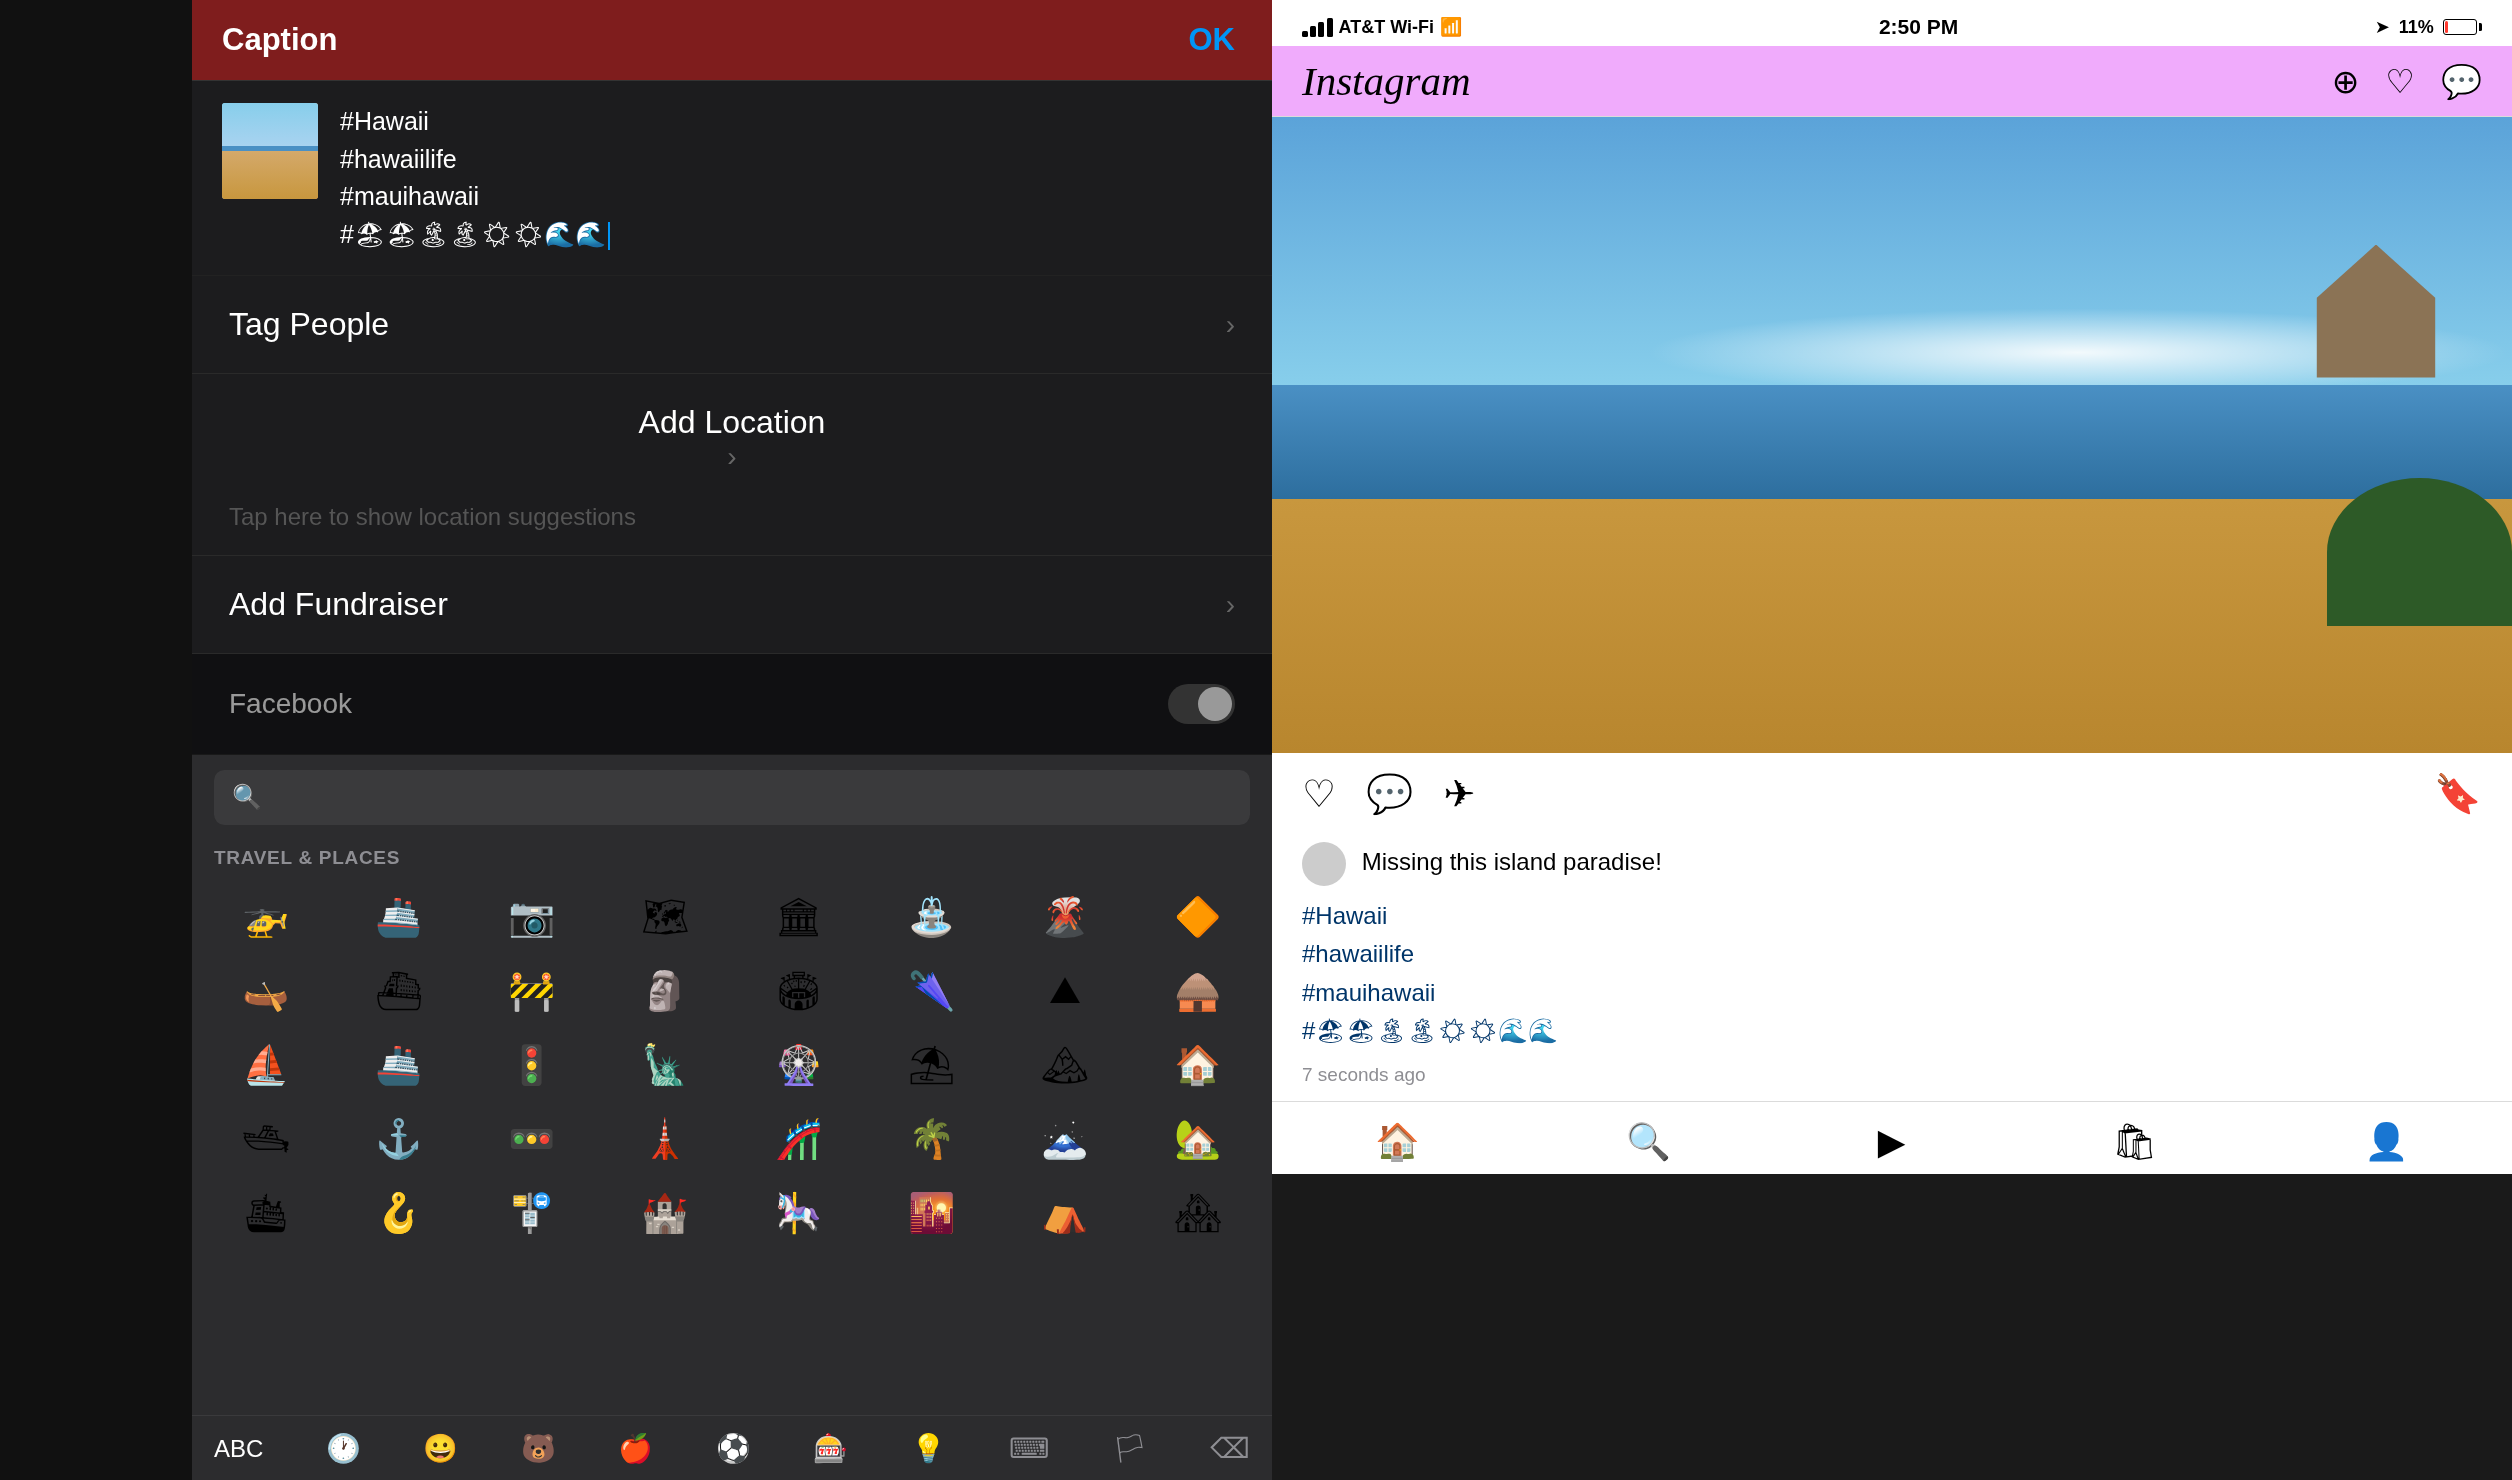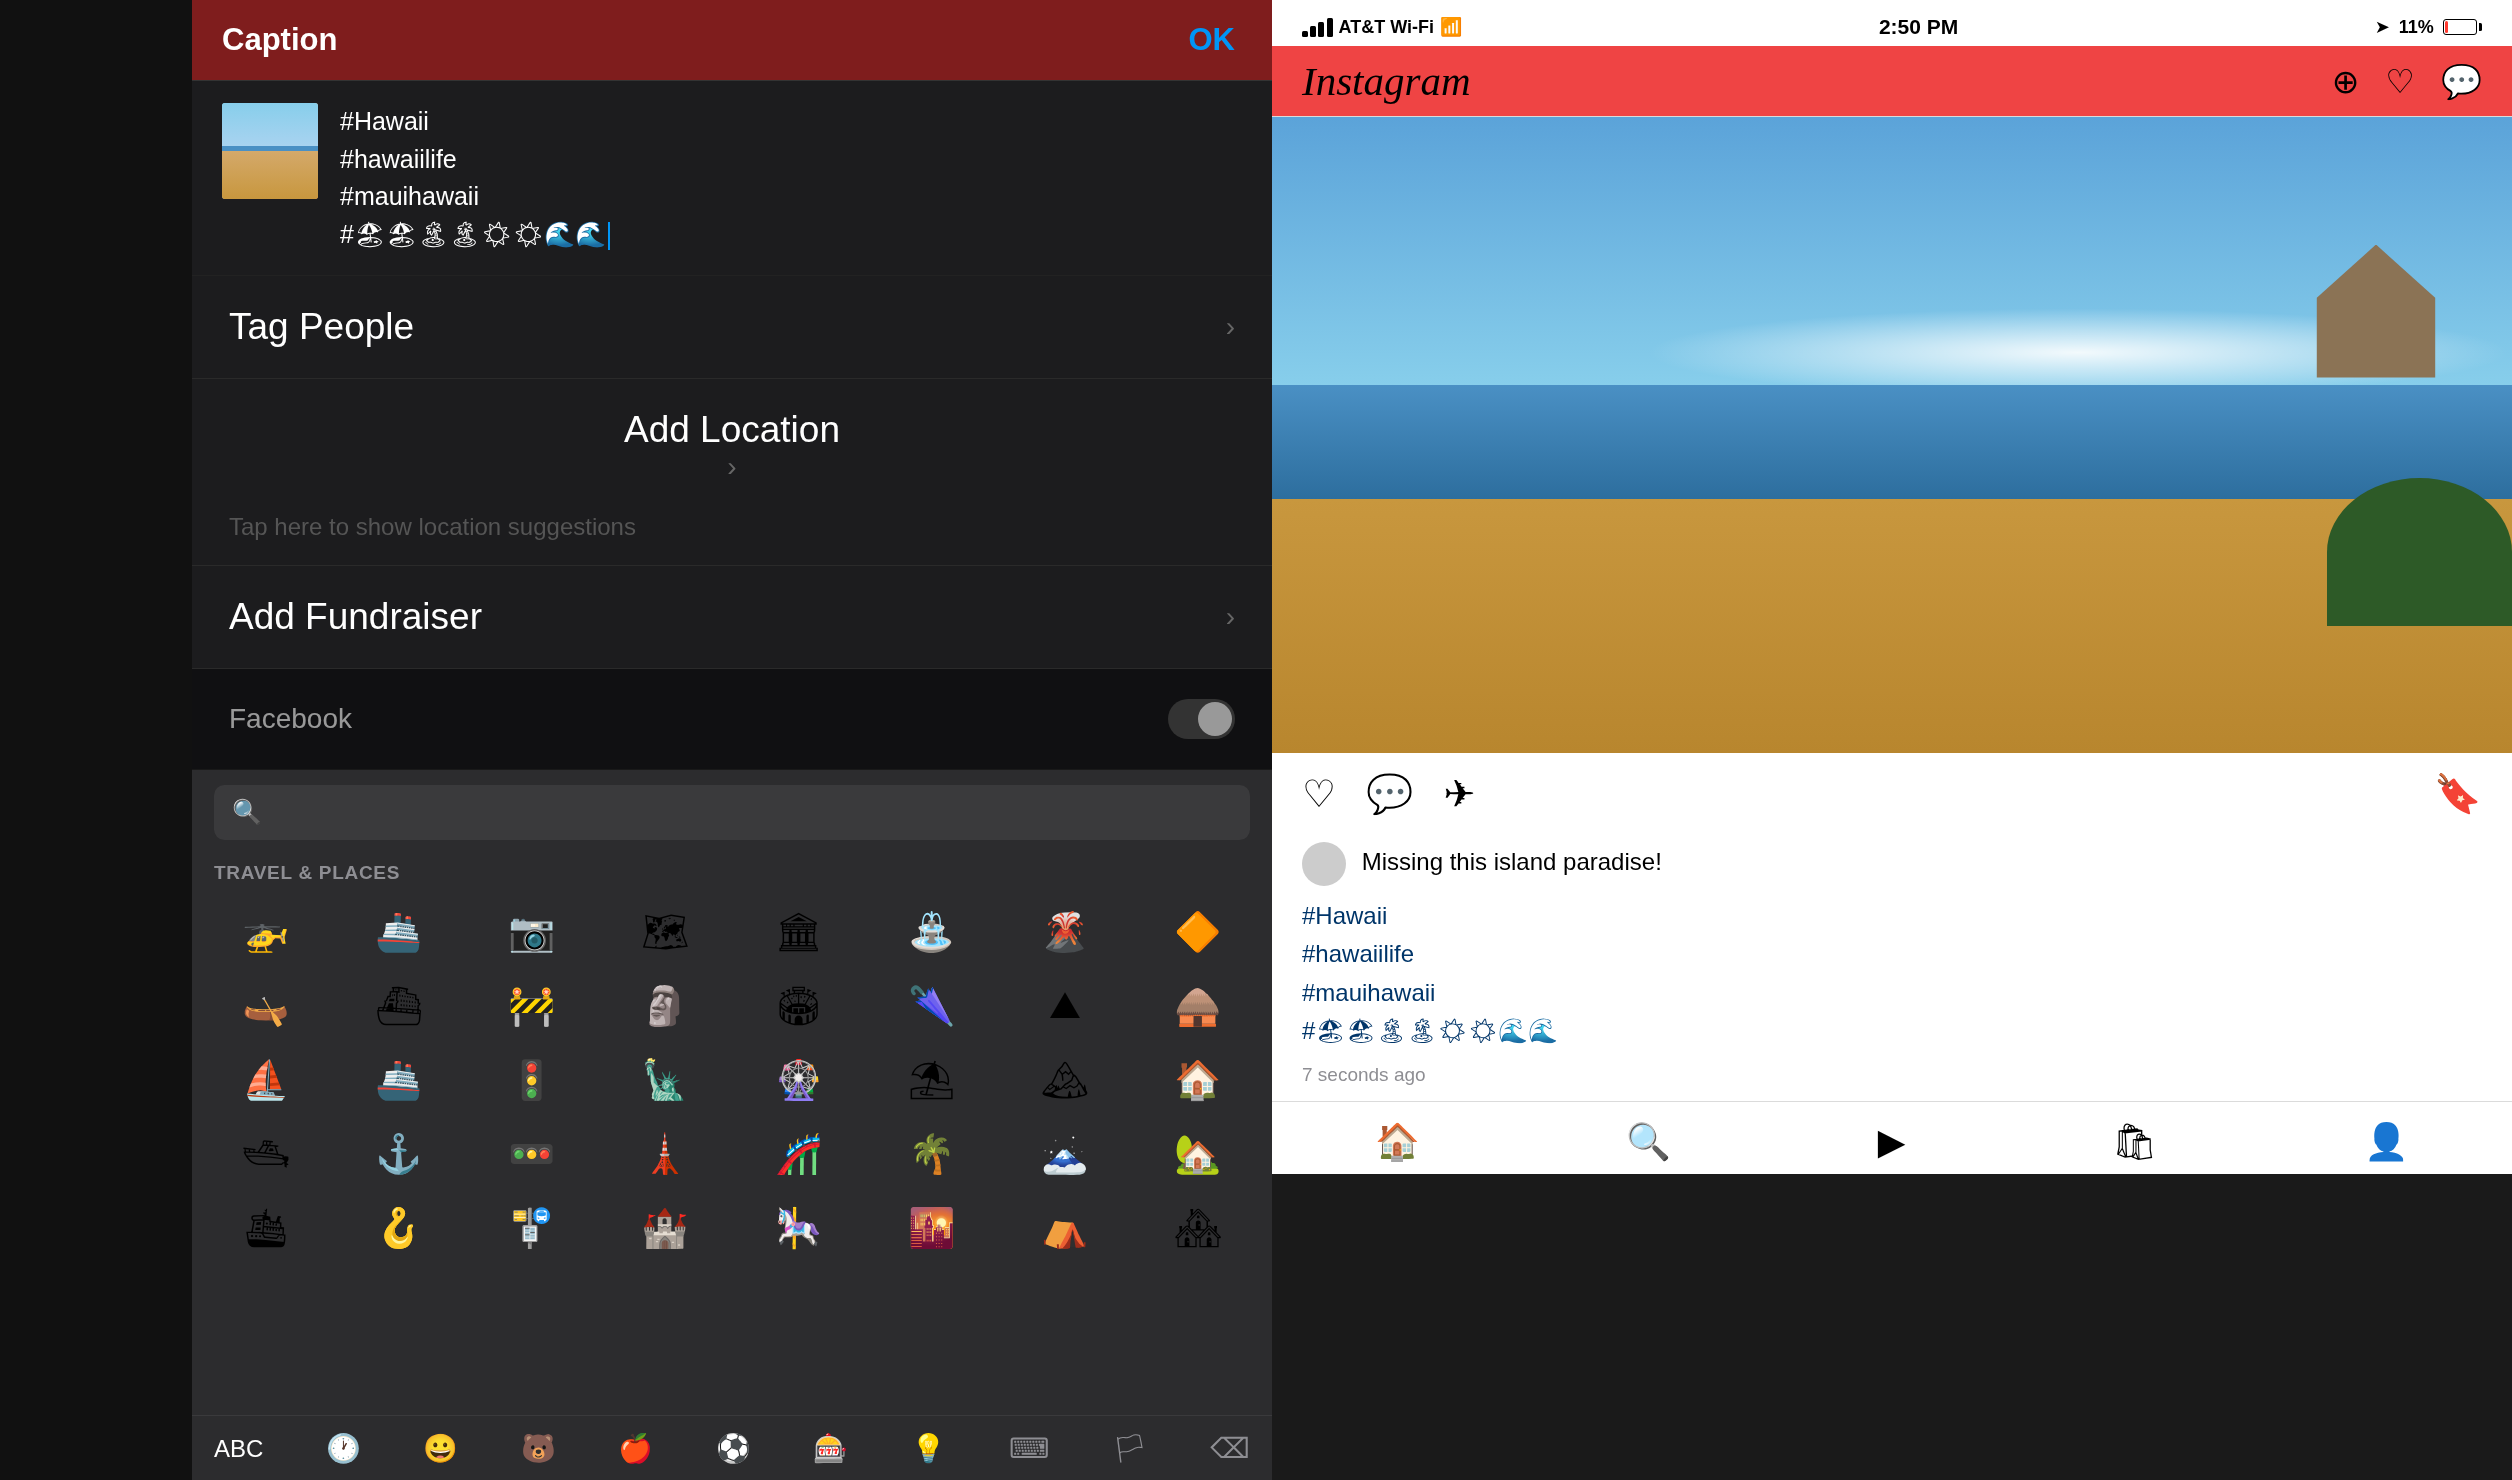--- a/index.html
+++ b/index.html
@@ -111,21 +111,21 @@
       display: flex;
       align-items: center;
       justify-content: space-between;
       padding: 30px 37px;
       border-bottom: 0.7px solid #2a2a2a;
       background: #1c1c1e;
       cursor: pointer;
     }
     .menu-row-label {
       color: #fff;
-      font-size: 37px;
+      font-size: 32px;
     }
     .menu-row-chevron {
       color: #666;
       font-size: 28px;
     }
 
     
     .location-hint {
       padding: 15px 37px 24px;
       background: #1c1c1e;
@@ -312,21 +312,21 @@
       border-radius: 0 1.5px 1.5px 0;
     }
 
     
     .ig-header {
       display: flex;
       align-items: center;
       justify-content: space-between;
       padding: 11px 30px;
       border-bottom: 0.7px solid #dbdbdb;
-      background: #ef4444;
+      background: #f0abfc;
     }
     .ig-logo {
       font-family: 'Georgia', serif;
       font-size: 41px;
       color: #000;
       font-style: italic;
     }
     .ig-header-icons {
       display: flex;
       gap: 26px;

